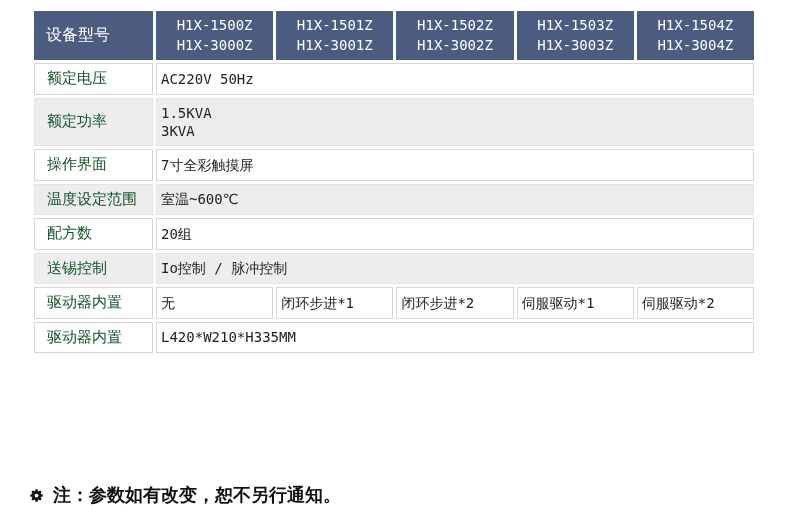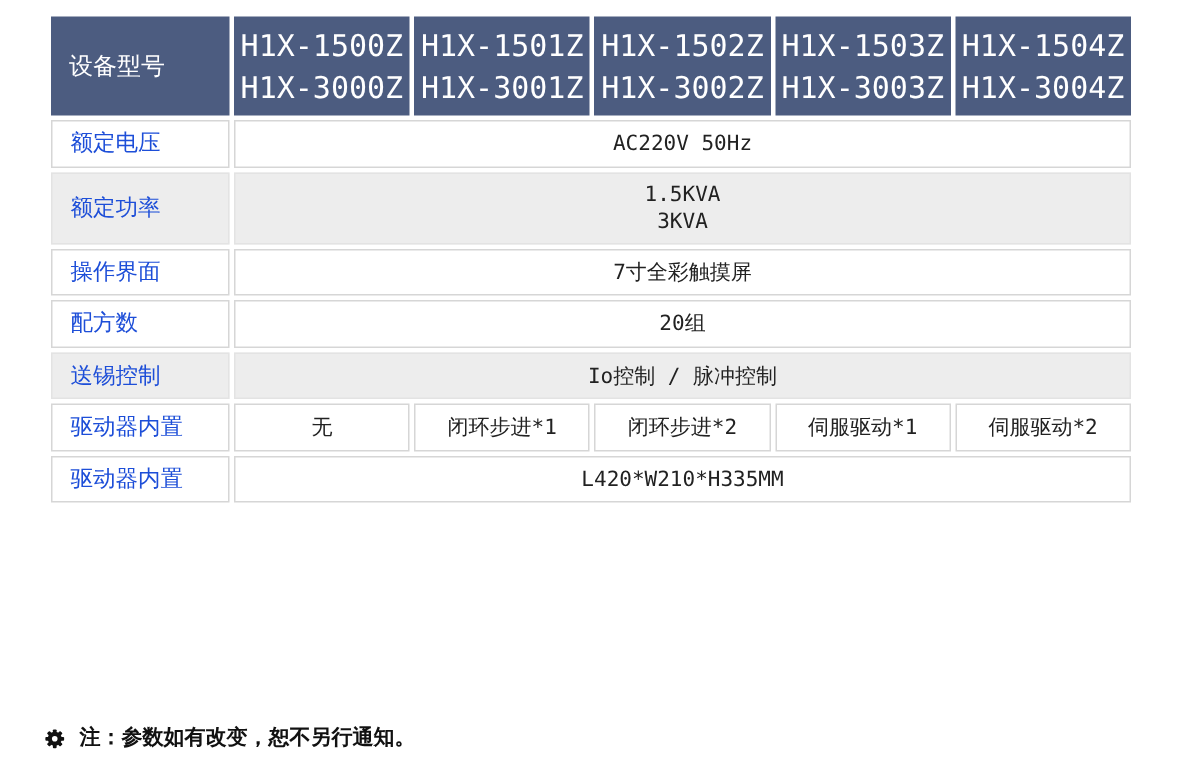--- a/index.html
+++ b/index.html
@@ -20,61 +20,60 @@
     width: 726px;
     border-collapse: separate;
     border-spacing: 3px;
     table-layout: fixed;
   }
   col.label-col { width: 119px; }
   .spec-table th {
     background: #4c5c80;
     color: #ffffff;
     font-weight: normal;
-    font-size: 20px;
+    font-size: 14px;
     line-height: 1.4;
     text-align: center;
     vertical-align: middle;
     padding: 5px 2px;
     white-space: pre-line;
   }
   .spec-table th.label-cell {
     text-align: left;
     padding-left: 12px;
     font-size: 16px;
     margin-left: 23px;
   }
   .spec-table td {
     border: 1px solid #d6d6d6;
     background: #ffffff;
     color: #222222;
     font-size: 14px;
     line-height: 1.3;
-    text-align: center;
     vertical-align: middle;
     padding: 5px 4px;
     white-space: pre-line;
   }
   .spec-table td.label-cell {
     text-align: left;
     padding-left: 12px;
     font-size: 15px;
-    color: #1d4ed8;
+    color: #14532d;
   }
   .spec-table tr.alt td {
     background: #ededed;
     border-color: #e3e3e3;
   }
   .footnote {
     position: absolute;
     left: 29px; top: 483px;
     display: flex;
     align-items: center;
     gap: 9px;
-    font-size: 14px;
+    font-size: 18px;
     font-weight: bold;
     color: #111111;
   }
   .gear { display: inline-flex; width: 15px; height: 15px; }
 </style>
 </head>
 <body>
 
 <div class="sheet">
 
@@ -109,20 +108,24 @@
       </tr>
       <tr class="alt">
         <td class="label-cell">额定功率</td>
         <td colspan="5">1.5KVA
 3KVA</td>
       </tr>
       <tr>
         <td class="label-cell">操作界面</td>
         <td colspan="5">7寸全彩触摸屏</td>
       </tr>
+      <tr class="alt">
+        <td class="label-cell">温度设定范围</td>
+        <td colspan="5">室温~600℃</td>
+      </tr>
       <tr>
         <td class="label-cell">配方数</td>
         <td colspan="5">20组</td>
       </tr>
       <tr class="alt">
         <td class="label-cell">送锡控制</td>
         <td colspan="5">Io控制 / 脉冲控制</td>
       </tr>
       <tr>
         <td class="label-cell">驱动器内置</td>

